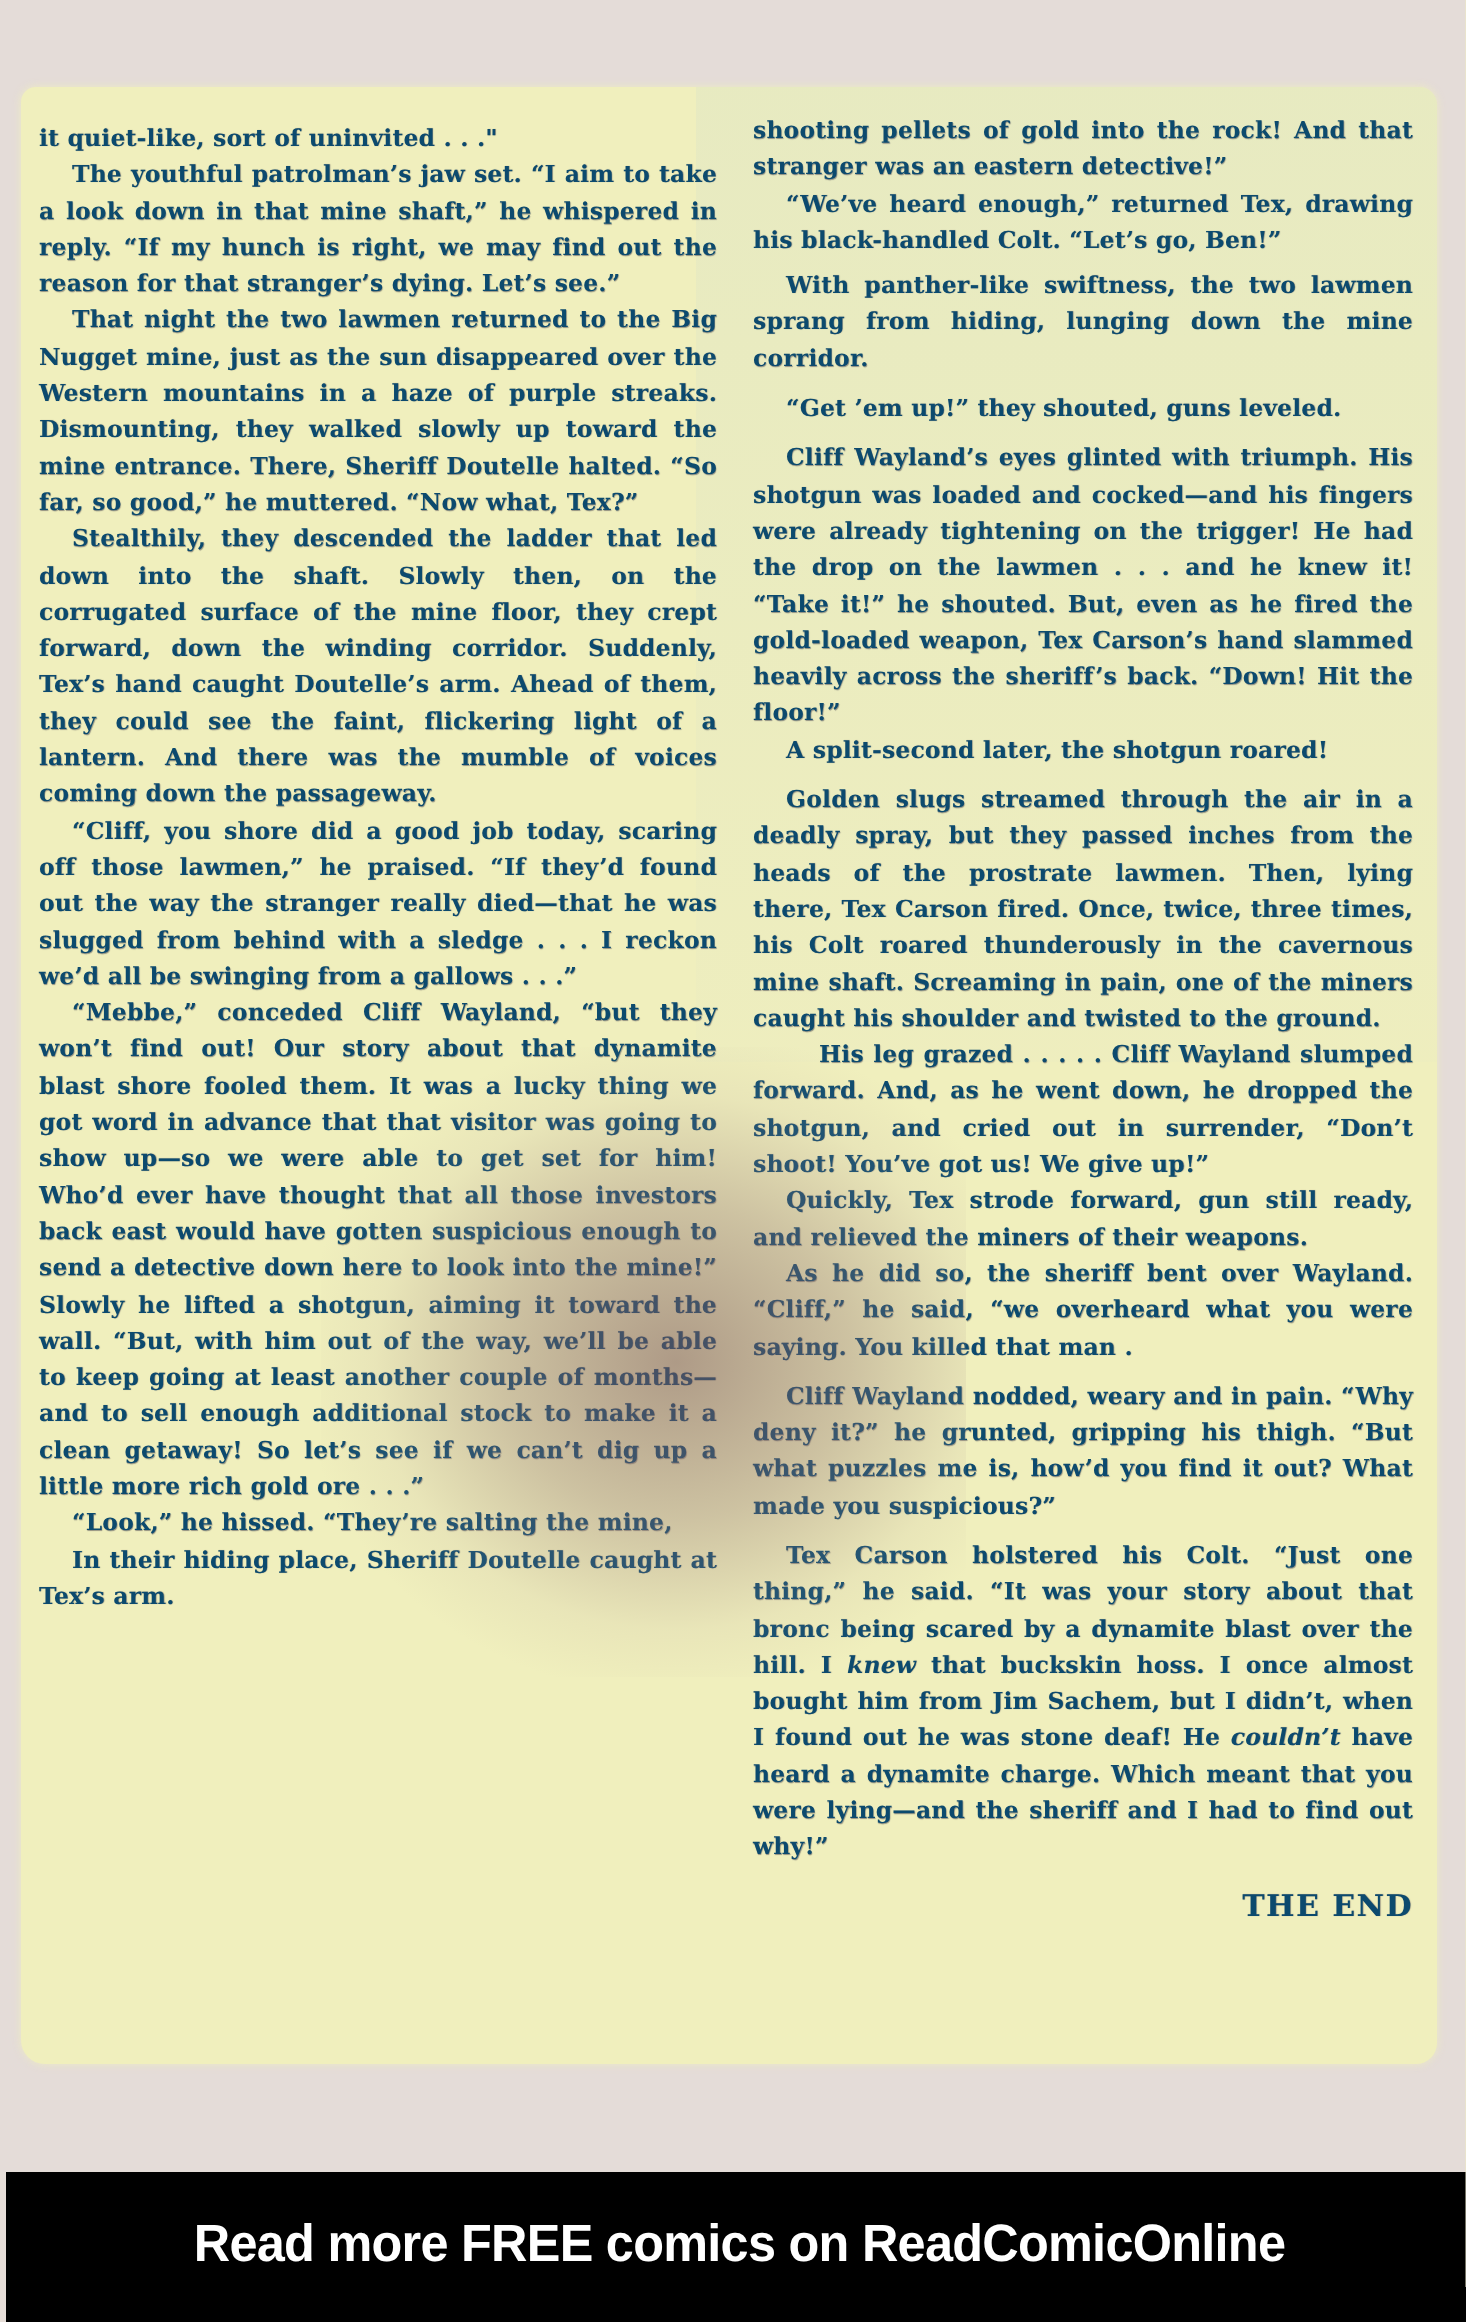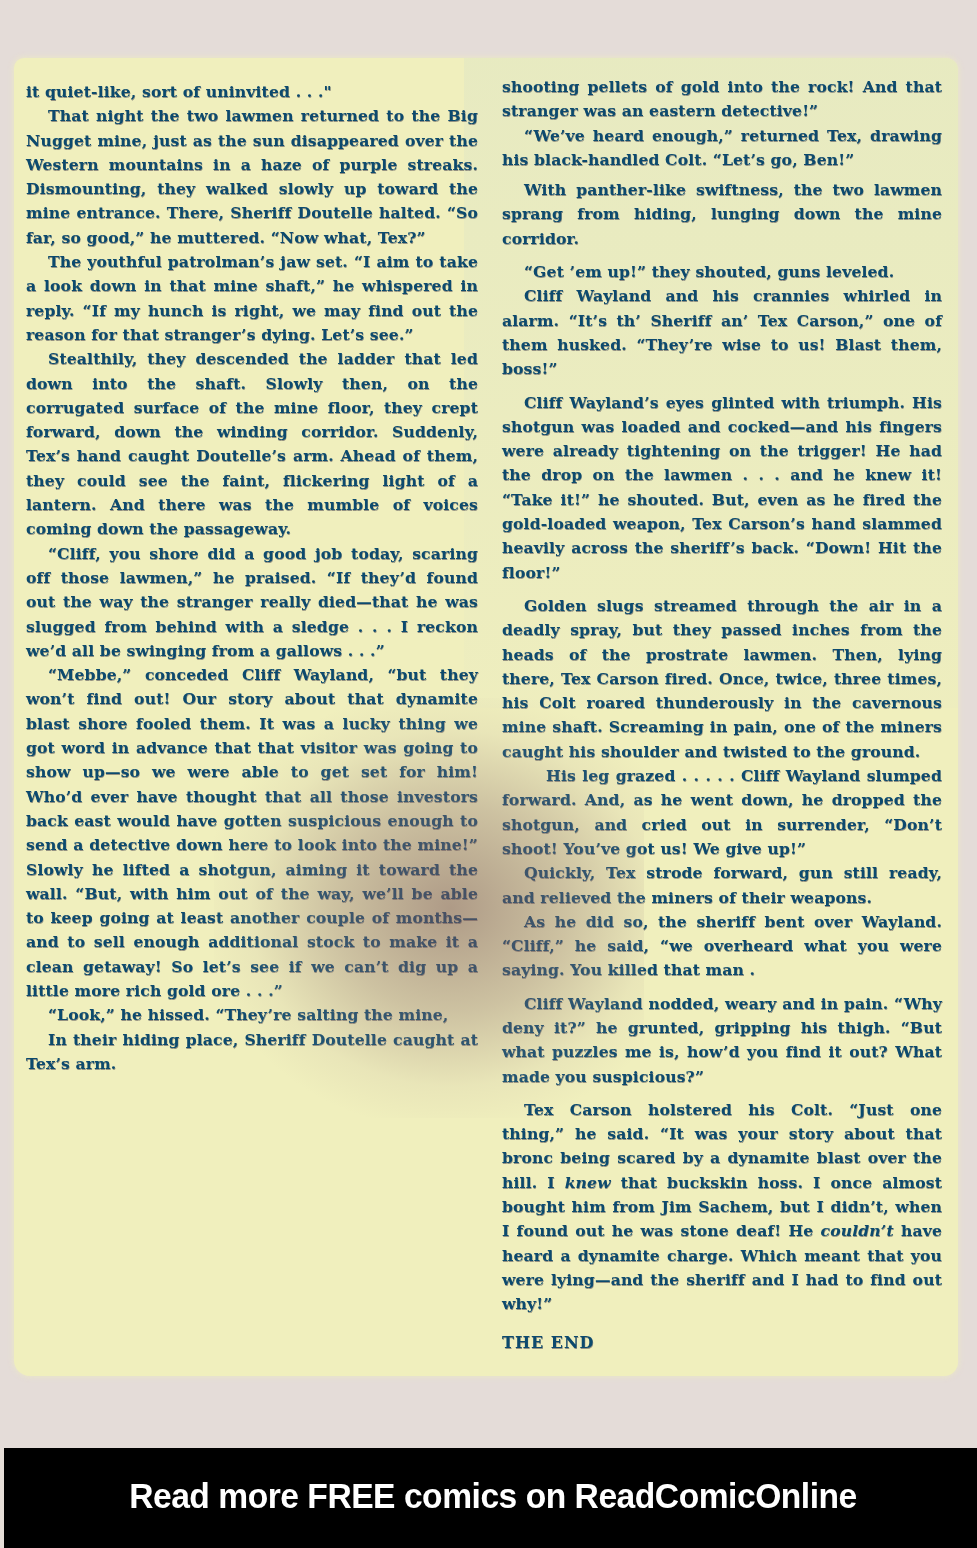--- a/index.html
+++ b/index.html
@@ -45,23 +45,23 @@
   }
   .col-left { left:12px; width:452px; top:22px; }
   .col-right { left:488px; width:440px; top:17px; }
   .column p { margin:0; text-indent:22px; }
   .column p.noindent { text-indent:0; }
   .column p.gap { margin-top:9px; }
   .column p.gap-sm { margin-top:6px; }
   .column p.extra-indent { text-indent:44px; }
   .column em { }
   .the-end {
-    text-align:left; text-indent:0 !important;
+    text-align:right; text-indent:0 !important;
     margin-top:14px !important; letter-spacing:1px;
-    font-size:16px;
+    font-size:20px;
   }
   .banner {
     position:absolute; left:4px; top:1448px; width:977px; height:100px;
     background:#000;
     display:flex; align-items:center; justify-content:center;
   }
   .banner-text {
     color:#fff;
     font-family:"Liberation Sans", sans-serif;
     font-weight:bold;
@@ -72,35 +72,35 @@
   }
 </style>
 </head>
 <body>
 
 <div class="page-paper">
   <div class="text-block">
     <div class="tint-green"></div>
     <div class="column col-left">
       <p class="noindent">it quiet-like, sort of uninvited . . ."</p>
+      <p>The youthful patrolman’s jaw set. “I aim to take a look down in that mine shaft,” he whispered in reply. “If my hunch is right, we may find out the reason for that stranger’s dying. Let’s see.”</p>
       <p>That night the two lawmen returned to the Big Nugget mine, just as the sun disappeared over the Western mountains in a haze of purple streaks. Dismounting, they walked slowly up toward the mine entrance. There, Sheriff Doutelle halted. “So far, so good,” he muttered. “Now what, Tex?”</p>
-      <p>The youthful patrolman’s jaw set. “I aim to take a look down in that mine shaft,” he whispered in reply. “If my hunch is right, we may find out the reason for that stranger’s dying. Let’s see.”</p>
       <p>Stealthily, they descended the ladder that led down into the shaft. Slowly then, on the corrugated surface of the mine floor, they crept forward, down the winding corridor. Suddenly, Tex’s hand caught Doutelle’s arm. Ahead of them, they could see the faint, flickering light of a lantern. And there was the mumble of voices coming down the passageway.</p>
       <p>“Cliff, you shore did a good job today, scaring off those lawmen,” he praised. “If they’d found out the way the stranger really died—that he was slugged from behind with a sledge . . . I reckon we’d all be swinging from a gallows . . .”</p>
       <p>“Mebbe,” conceded Cliff Wayland, “but they won’t find out! Our story about that dynamite blast shore fooled them. It was a lucky thing we got word in advance that that visitor was going to show up—so we were able to get set for him! Who’d ever have thought that all those investors back east would have gotten suspicious enough to send a detective down here to look into the mine!” Slowly he lifted a shotgun, aiming it toward the wall. “But, with him out of the way, we’ll be able to keep going at least another couple of months—and to sell enough additional stock to make it a clean getaway! So let’s see if we can’t dig up a little more rich gold ore . . .”</p>
       <p>“Look,” he hissed. “They’re salting the mine,</p>
       <p>In their hiding place, Sheriff Doutelle caught at Tex’s arm.</p>
     </div>
     <div class="column col-right">
       <p class="noindent">shooting pellets of gold into the rock! And that stranger was an eastern detective!”</p>
       <p>“We’ve heard enough,” returned Tex, drawing his black-handled Colt. “Let’s go, Ben!”</p>
       <p class="gap-sm">With panther-like swiftness, the two lawmen sprang from hiding, lunging down the mine corridor.</p>
       <p class="gap">“Get ’em up!” they shouted, guns leveled.</p>
-      <p>Cliff Wayland and his crannies whirled in alarm. “It’s th’ Sheriff an’ Tex Carson,” one of them husked. “They’re wise to us! Blast them, boss!”</p>
       <p class="gap">Cliff Wayland’s eyes glinted with triumph. His shotgun was loaded and cocked—and his fingers were already tightening on the trigger! He had the drop on the lawmen . . . and he knew it! “Take it!” he shouted. But, even as he fired the gold-loaded weapon, Tex Carson’s hand slammed heavily across the sheriff’s back. “Down! Hit the floor!”</p>
+      <p>A split-second later, the shotgun roared!</p>
       <p class="gap">Golden slugs streamed through the air in a deadly spray, but they passed inches from the heads of the prostrate lawmen. Then, lying there, Tex Carson fired. Once, twice, three times, his Colt roared thunderously in the cavernous mine shaft. Screaming in pain, one of the miners caught his shoulder and twisted to the ground.</p>
       <p class="extra-indent">His leg grazed . . . . . Cliff Wayland slumped forward. And, as he went down, he dropped the shotgun, and cried out in surrender, “Don’t shoot! You’ve got us! We give up!”</p>
       <p>Quickly, Tex strode forward, gun still ready, and relieved the miners of their weapons.</p>
       <p>As he did so, the sheriff bent over Wayland. “Cliff,” he said, “we overheard what you were saying. You killed that man .</p>
       <p class="gap">Cliff Wayland nodded, weary and in pain. “Why deny it?” he grunted, gripping his thigh. “But what puzzles me is, how’d you find it out? What made you suspicious?”</p>
       <p class="gap" id="final-para">Tex Carson holstered his Colt. “Just one thing,” he said. “It was your story about that bronc being scared by a dynamite blast over the hill. I <em>knew</em> that buckskin hoss. I once almost bought him from Jim Sachem, but I didn’t, when I found out he was stone deaf! He <em>couldn’t</em> have heard a dynamite charge. Which meant that you were lying—and the sheriff and I had to find out why!”</p>
       <p class="the-end">THE END</p>
     </div>
     <div class="stain"></div>
   </div>

